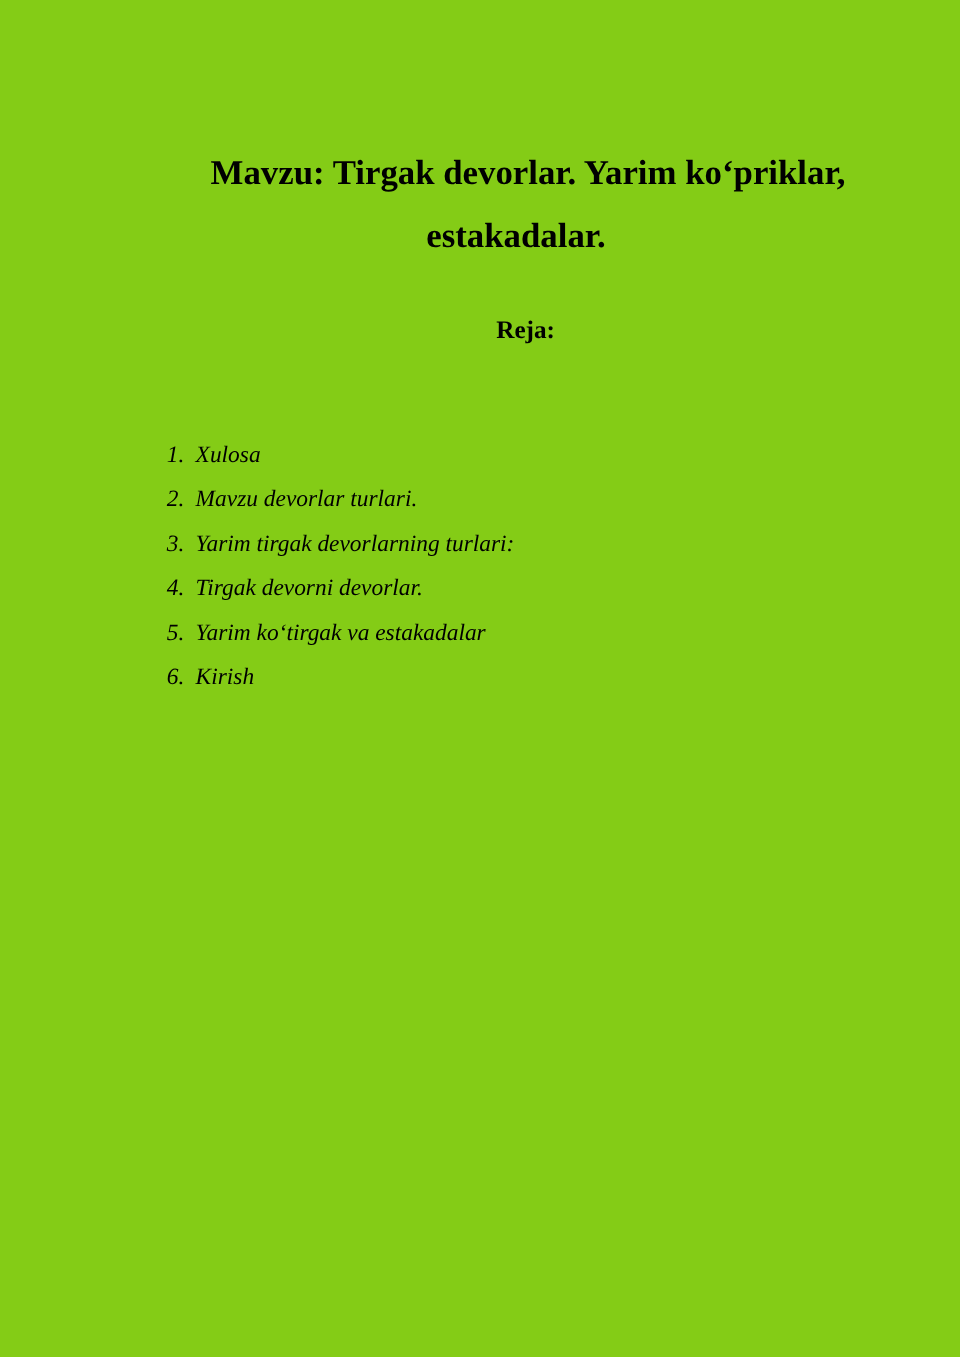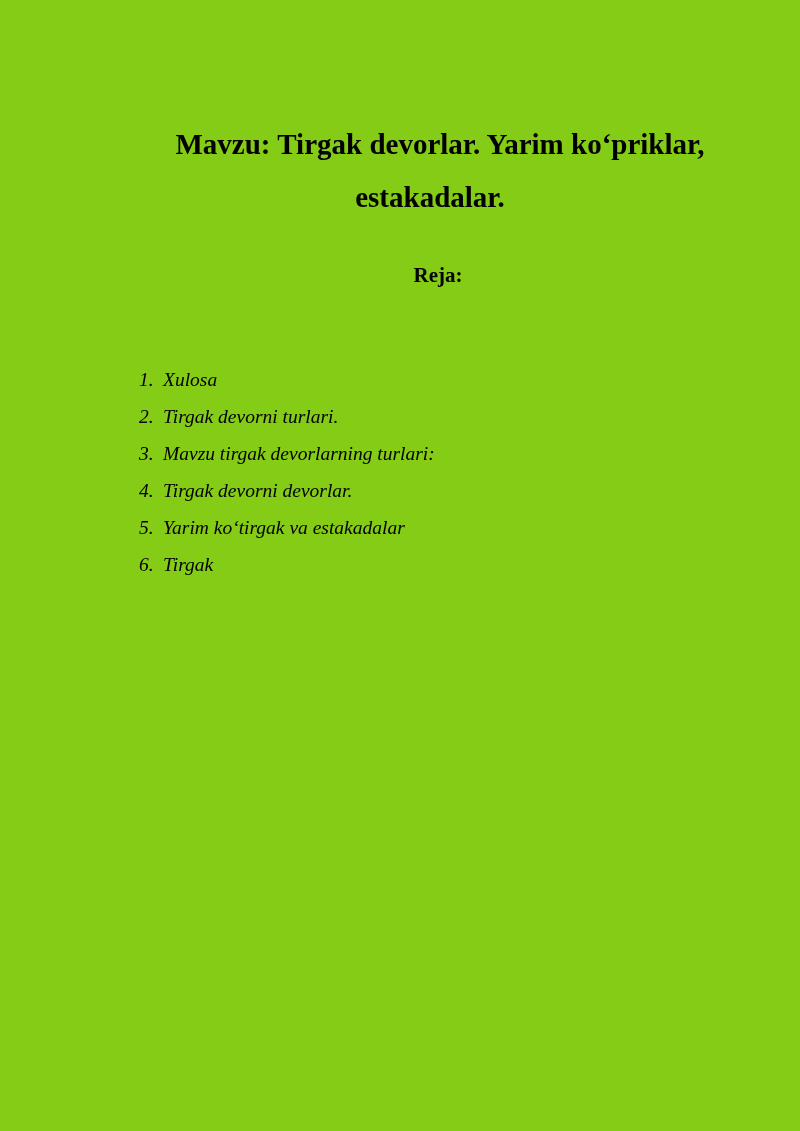--- a/index.html
+++ b/index.html
@@ -77,32 +77,32 @@
 
   <div class="reja">Reja:</div>
 
   <ol class="plan-list">
     <li class="plan-item">
       <span class="plan-num">1.</span>
       <span class="plan-text">Xulosa</span>
     </li>
     <li class="plan-item">
       <span class="plan-num">2.</span>
-      <span class="plan-text">Tirgak devorni turlari.</span>
+      <span class="plan-text">Mavzu devorlar turlari.</span>
     </li>
     <li class="plan-item">
       <span class="plan-num">3.</span>
-      <span class="plan-text">Mavzu tirgak devorlarning turlari:</span>
+      <span class="plan-text">Yarim tirgak devorlarning turlari:</span>
     </li>
     <li class="plan-item">
       <span class="plan-num">4.</span>
       <span class="plan-text">Tirgak devorni devorlar.</span>
     </li>
     <li class="plan-item">
       <span class="plan-num">5.</span>
       <span class="plan-text">Yarim ko‘tirgak va estakadalar</span>
     </li>
     <li class="plan-item">
       <span class="plan-num">6.</span>
-      <span class="plan-text">Tirgak</span>
+      <span class="plan-text">Kirish</span>
     </li>
   </ol>
 </div>
 
 </body></html>

